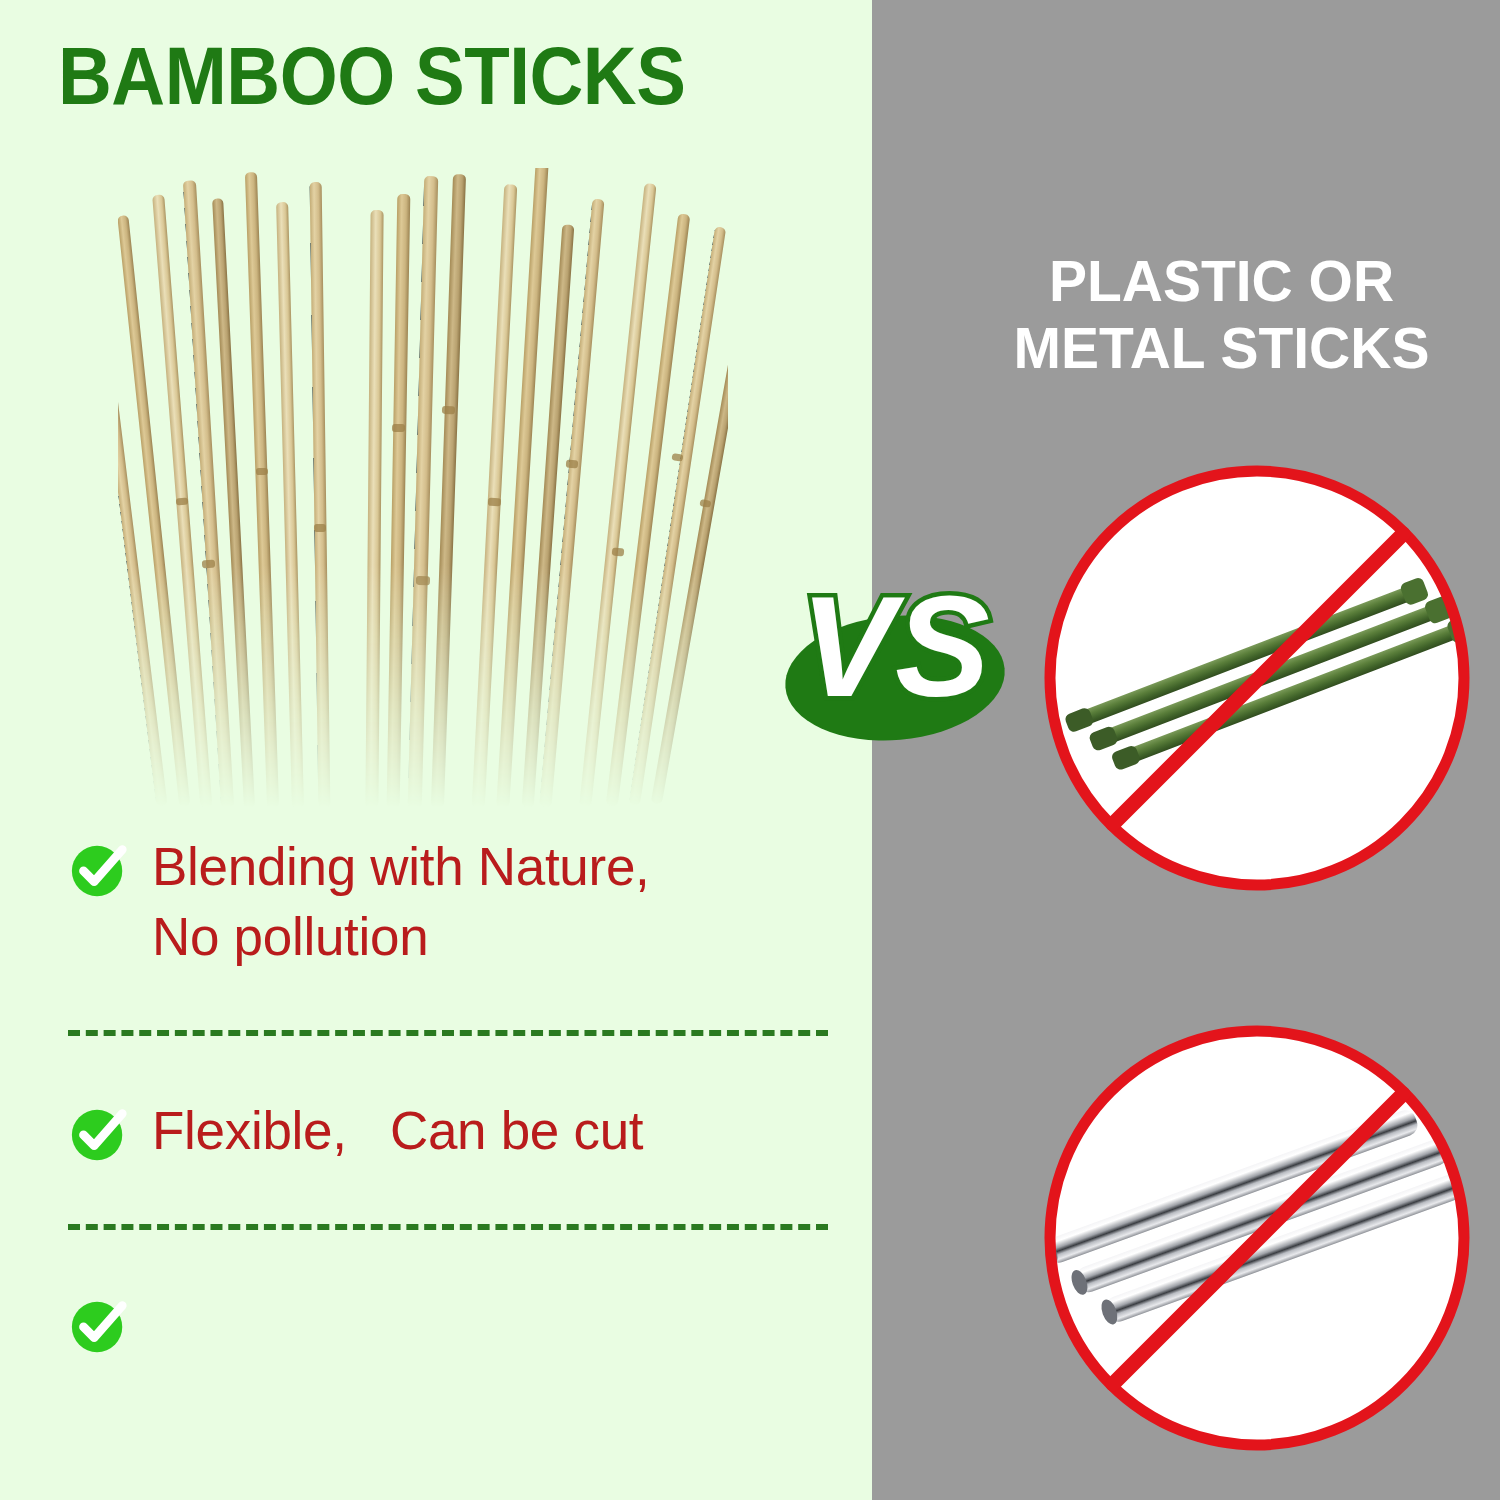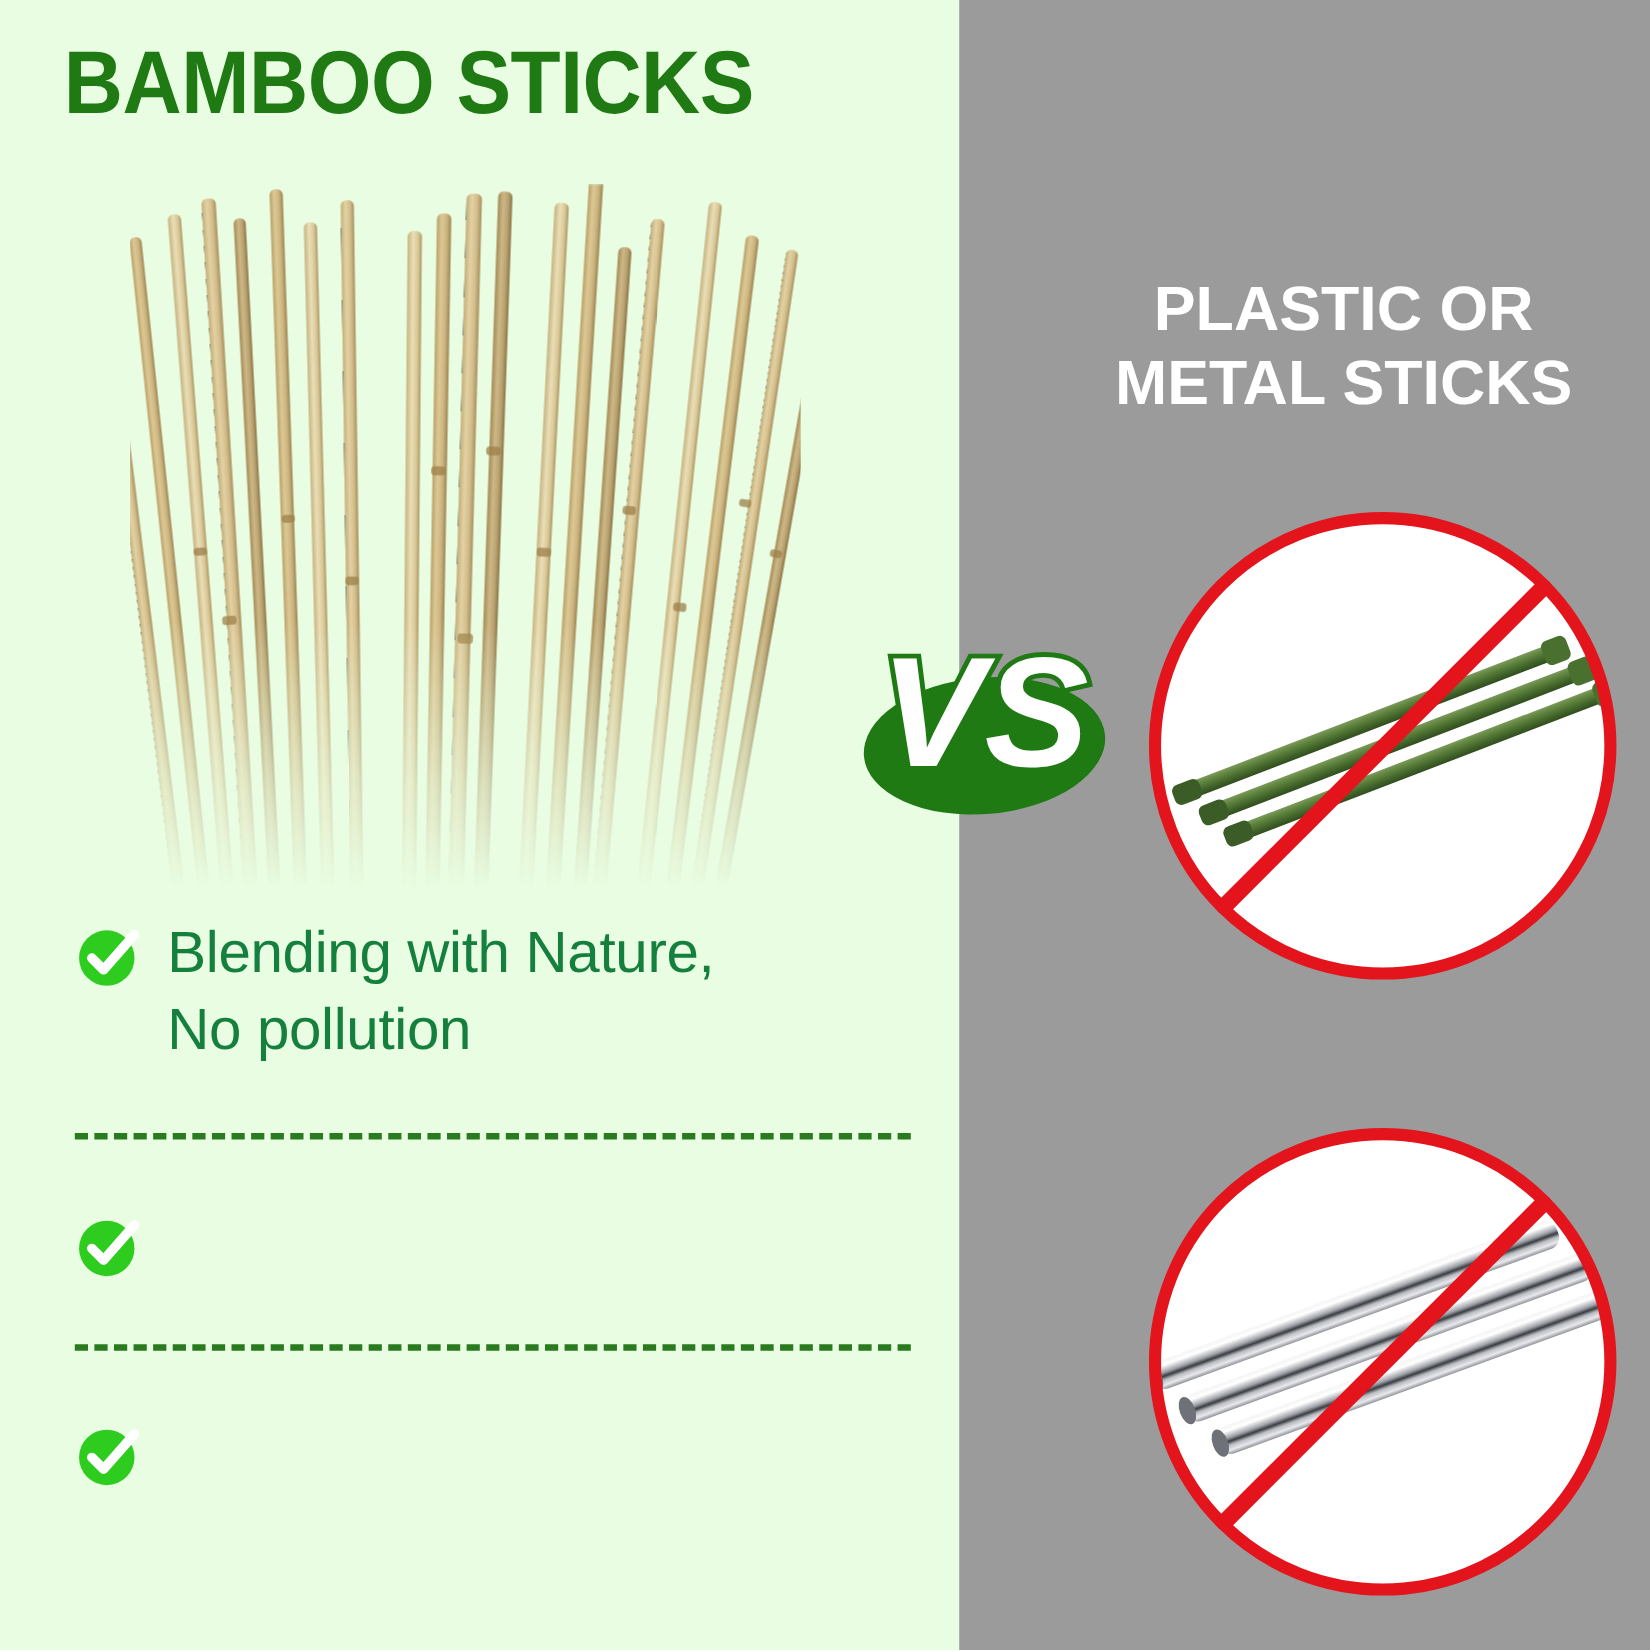--- a/index.html
+++ b/index.html
@@ -92,21 +92,21 @@
     align-items: flex-start;
     gap: 22px;
   }
   .check-icon {
     flex: 0 0 auto;
     width: 62px; height: 62px;
     margin-top: 6px;
   }
   .check-icon svg { display: block; width: 100%; height: 100%; }
   .feature-text {
-    color: #15803d;
+    color: #b91c1c;
     font-size: 53px;
     line-height: 1.32;
     font-weight: 400;
     white-space: pre-wrap;
     letter-spacing: -0.3px;
   }
   .divider {
     height: 0;
     border-top: 6px dashed #2a7a20;
     margin: 0;
@@ -227,20 +227,21 @@
     <div class="divider"></div>
     <div class="sp-b"></div>
 
     <div class="feature-row">
       <span class="check-icon">
         <svg viewBox="0 0 64 64">
           <circle cx="30" cy="34" r="26" fill="#2dcc1e"></circle>
           <path d="M16 34 L27 45 L56 12" stroke="#ffffff" stroke-width="9" fill="none" stroke-linecap="round" stroke-linejoin="round"></path>
         </svg>
       </span>
+      <span class="feature-text">Flexible,   Can be cut</span>
     </div>
 
     <div class="sp-c"></div>
     <div class="divider"></div>
     <div class="sp-d"></div>
 
     <div class="feature-row">
       <span class="check-icon">
         <svg viewBox="0 0 64 64">
           <circle cx="30" cy="34" r="26" fill="#2dcc1e"></circle>

